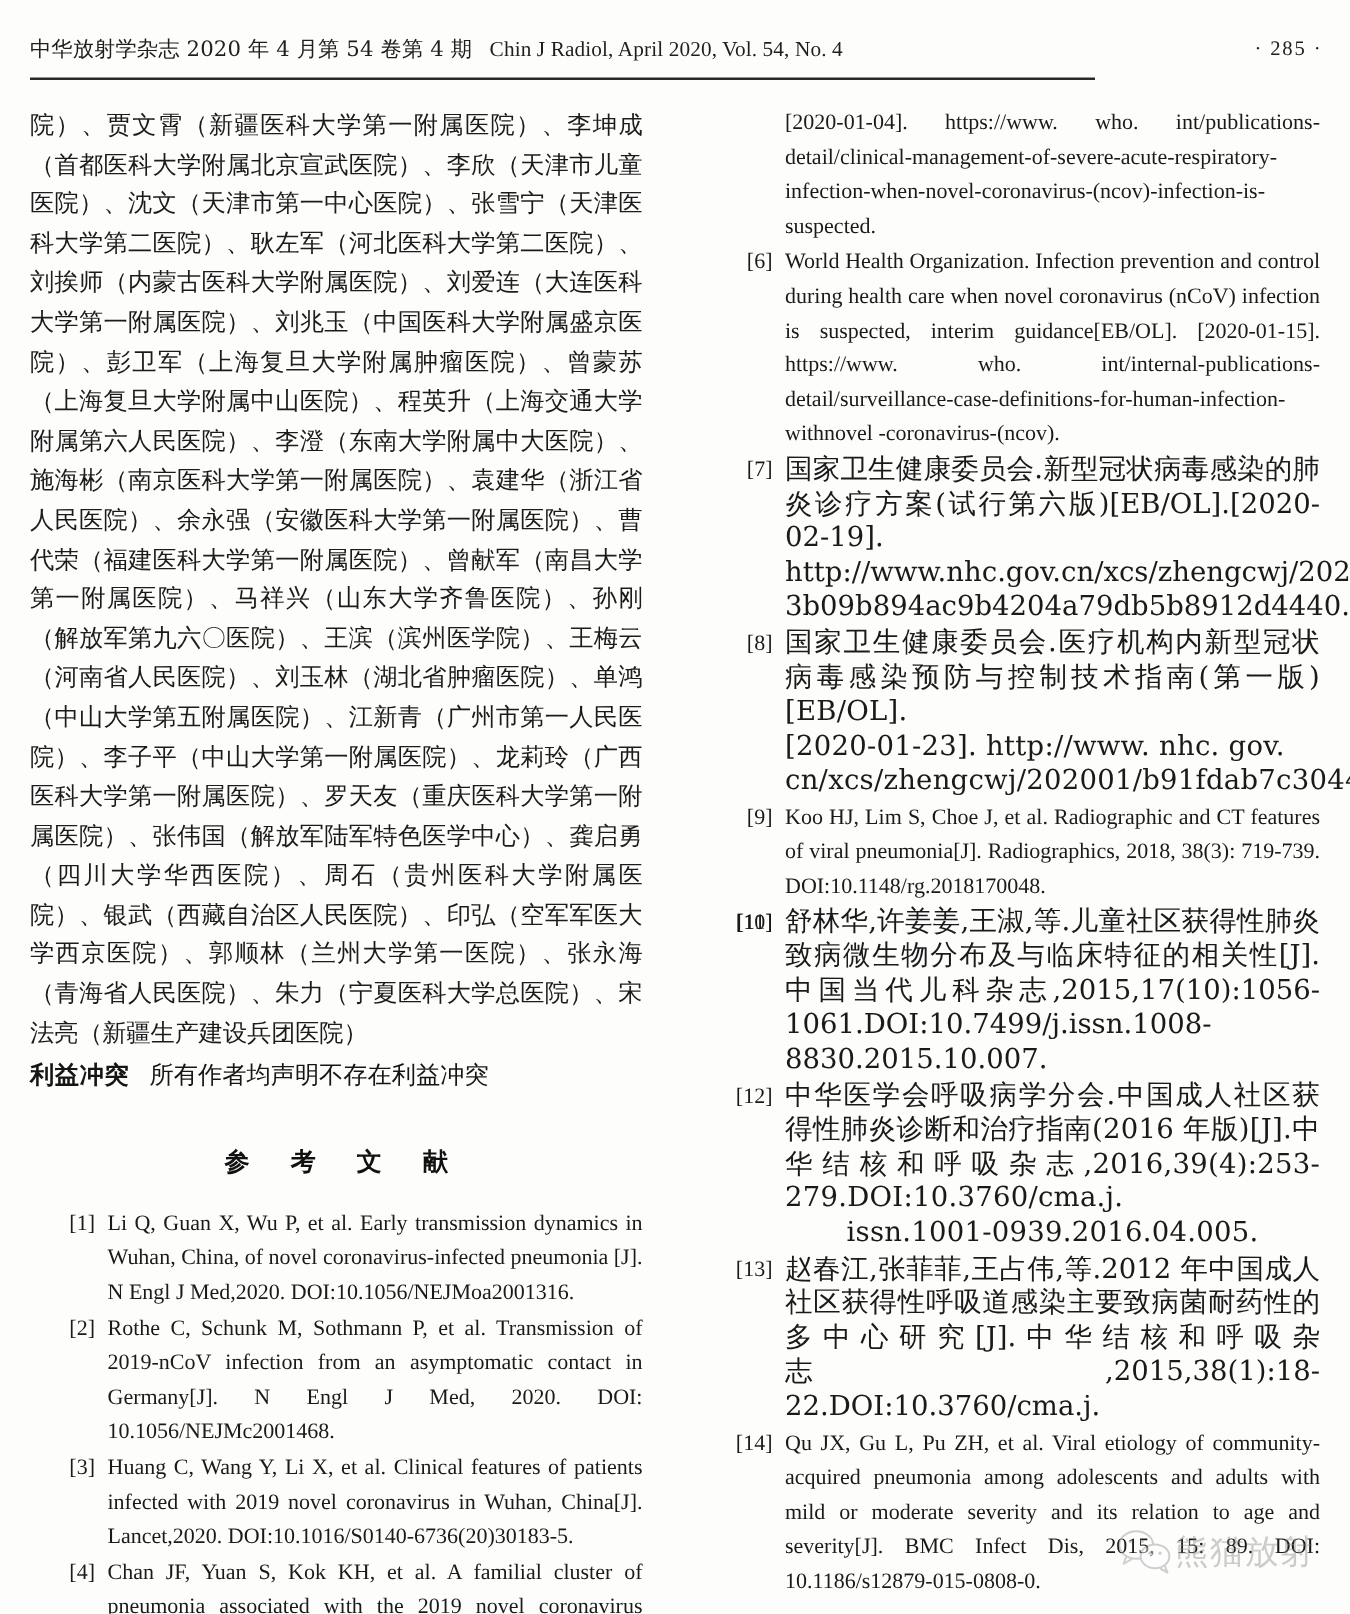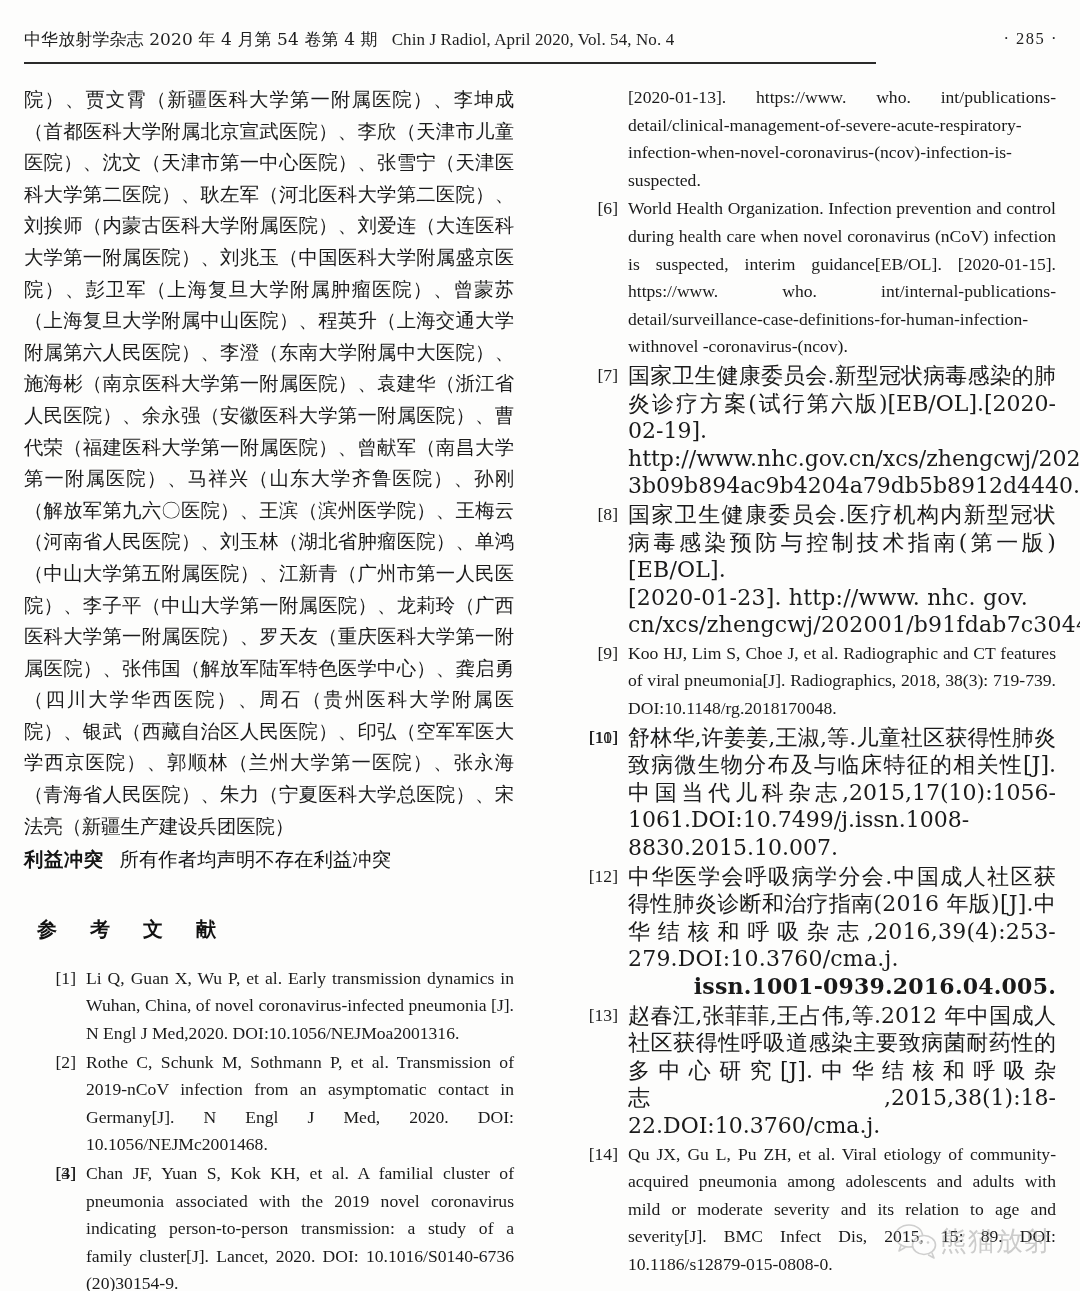--- a/index.html
+++ b/index.html
@@ -105,20 +105,21 @@
   .coi-label {
     font-weight: bold;
     letter-spacing: 0.5px;
   }
   .coi-text { margin-left: 16px; }
 
   
   .ref-heading {
     margin-top: 40px;
     margin-bottom: 22px;
+    text-align: center;
     font-family: "DejaVu Serif", "Liberation Serif", serif;
     font-weight: bold;
     font-size: 20px;
     letter-spacing: 13px;
     padding-left: 13px;
     color: #111;
   }
 
   
   .ref {
@@ -202,32 +203,33 @@
           <div class="ref">
             <span class="ref-num">[1]</span>
             <span class="ref-body">Li Q, Guan X, Wu P, et al. Early transmission dynamics in Wuhan, China, of novel coronavirus-infected pneumonia [J]. N Engl J Med,2020. DOI:10.1056/NEJMoa2001316.</span>
           </div>
           <div class="ref">
             <span class="ref-num">[2]</span>
             <span class="ref-body">Rothe C, Schunk M, Sothmann P, et al. Transmission of 2019-nCoV infection from an asymptomatic contact in Germany[J]. N Engl J Med, 2020. DOI: 10.1056/NEJMc2001468.</span>
           </div>
           <div class="ref">
             <span class="ref-num">[3]</span>
+            <span class="ref-body">Huang C, Wang Y, Li X, et al. Clinical features of patients infected with 2019 novel coronavirus in Wuhan, China[J]. Lancet,2020. DOI:10.1016/S0140-6736(20)30183-5.</span>
           </div>
           <div class="ref">
             <span class="ref-num">[4]</span>
             <span class="ref-body">Chan JF, Yuan S, Kok KH, et al. A familial cluster of pneumonia associated with the 2019 novel coronavirus indicating person-to-person transmission: a study of a family cluster[J]. Lancet, 2020. DOI: 10.1016/S0140-6736 (20)30154-9.</span>
           </div>
         </div>
     </div>
 
     <div class="col col-right">
       <div id="right-refs">
           <div class="ref cont">
-            <span class="ref-body">[2020-01-13]. https://www. who. int/publications-detail/clinical-management-of-severe-acute-respiratory-infection-when-novel-coronavirus-(ncov)-infection-is-suspected.</span>
+            <span class="ref-body">[2020-01-04]. https://www. who. int/publications-detail/clinical-management-of-severe-acute-respiratory-infection-when-novel-coronavirus-(ncov)-infection-is-suspected.</span>
           </div>
           <div class="ref">
             <span class="ref-num">[6]</span>
             <span class="ref-body">World Health Organization. Infection prevention and control during health care when novel coronavirus (nCoV) infection is suspected, interim guidance[EB/OL]. [2020-01-15]. https://www. who. int/internal-publications-detail/surveillance-case-definitions-for-human-infection-withnovel -coronavirus-(ncov).</span>
           </div>
           <div class="ref cn">
             <span class="ref-num">[7]</span>
             <span class="ref-body">国家卫生健康委员会.新型冠状病毒感染的肺炎诊疗方案(试行第六版)[EB/OL].[2020-02-19]. http://www.nhc.gov.cn/xcs/zhengcwj/202002/</span>
             <span class="ref-body" style="text-align: left;">3b09b894ac9b4204a79db5b8912d4440.shtml.</span>
           </div>
@@ -243,21 +245,21 @@
           <div class="ref">
             <span class="ref-num">[10]</span>
           </div>
           <div class="ref cn">
             <span class="ref-num">[11]</span>
             <span class="ref-body">舒林华,许姜姜,王淑,等.儿童社区获得性肺炎致病微生物分布及与临床特征的相关性[J].中国当代儿科杂志,2015,17(10):1056-1061.DOI:10.7499/j.issn.1008-8830.2015.10.007.</span>
           </div>
           <div class="ref cn cn-wide">
             <span class="ref-num">[12]</span>
             <span class="ref-body">中华医学会呼吸病学分会.中国成人社区获得性肺炎诊断和治疗指南(2016 年版)[J].中华结核和呼吸杂志,2016,39(4):253-279.DOI:10.3760/cma.j.</span>
-            <span class="ref-body" style="text-align: right; font-weight: bold;">issn.1001-0939.2016.04.005.</span>
+            <span class="ref-body" style="text-align: center;">issn.1001-0939.2016.04.005.</span>
           </div>
           <div class="ref cn">
             <span class="ref-num">[13]</span>
             <span class="ref-body">赵春江,张菲菲,王占伟,等.2012 年中国成人社区获得性呼吸道感染主要致病菌耐药性的多中心研究[J].中华结核和呼吸杂志,2015,38(1):18-22.DOI:10.3760/cma.j.</span>
           </div>
           <div class="ref">
             <span class="ref-num">[14]</span>
             <span class="ref-body">Qu JX, Gu L, Pu ZH, et al. Viral etiology of community-acquired pneumonia among adolescents and adults with mild or moderate severity and its relation to age and severity[J]. BMC Infect Dis, 2015, 15: 89. DOI: 10.1186/s12879-015-0808-0.</span>
           </div>
         </div>

